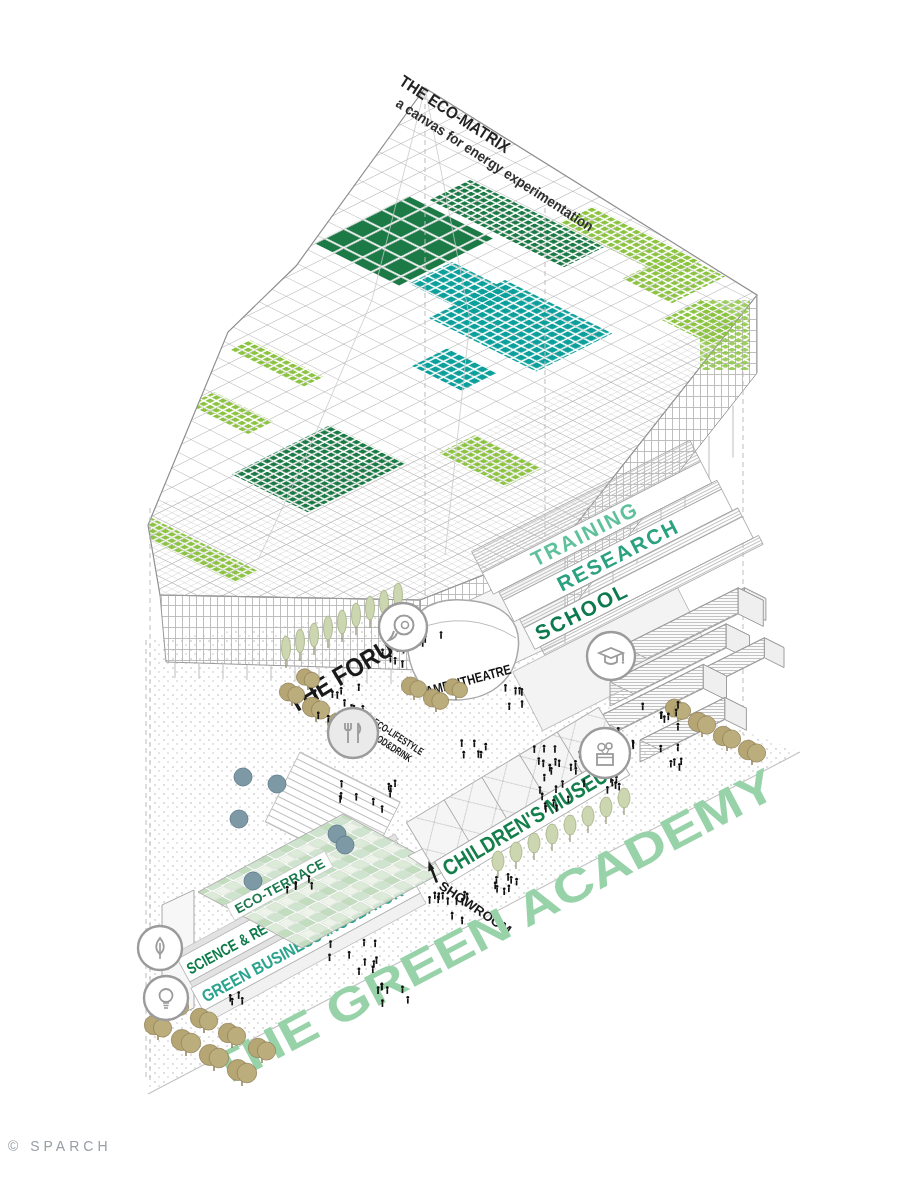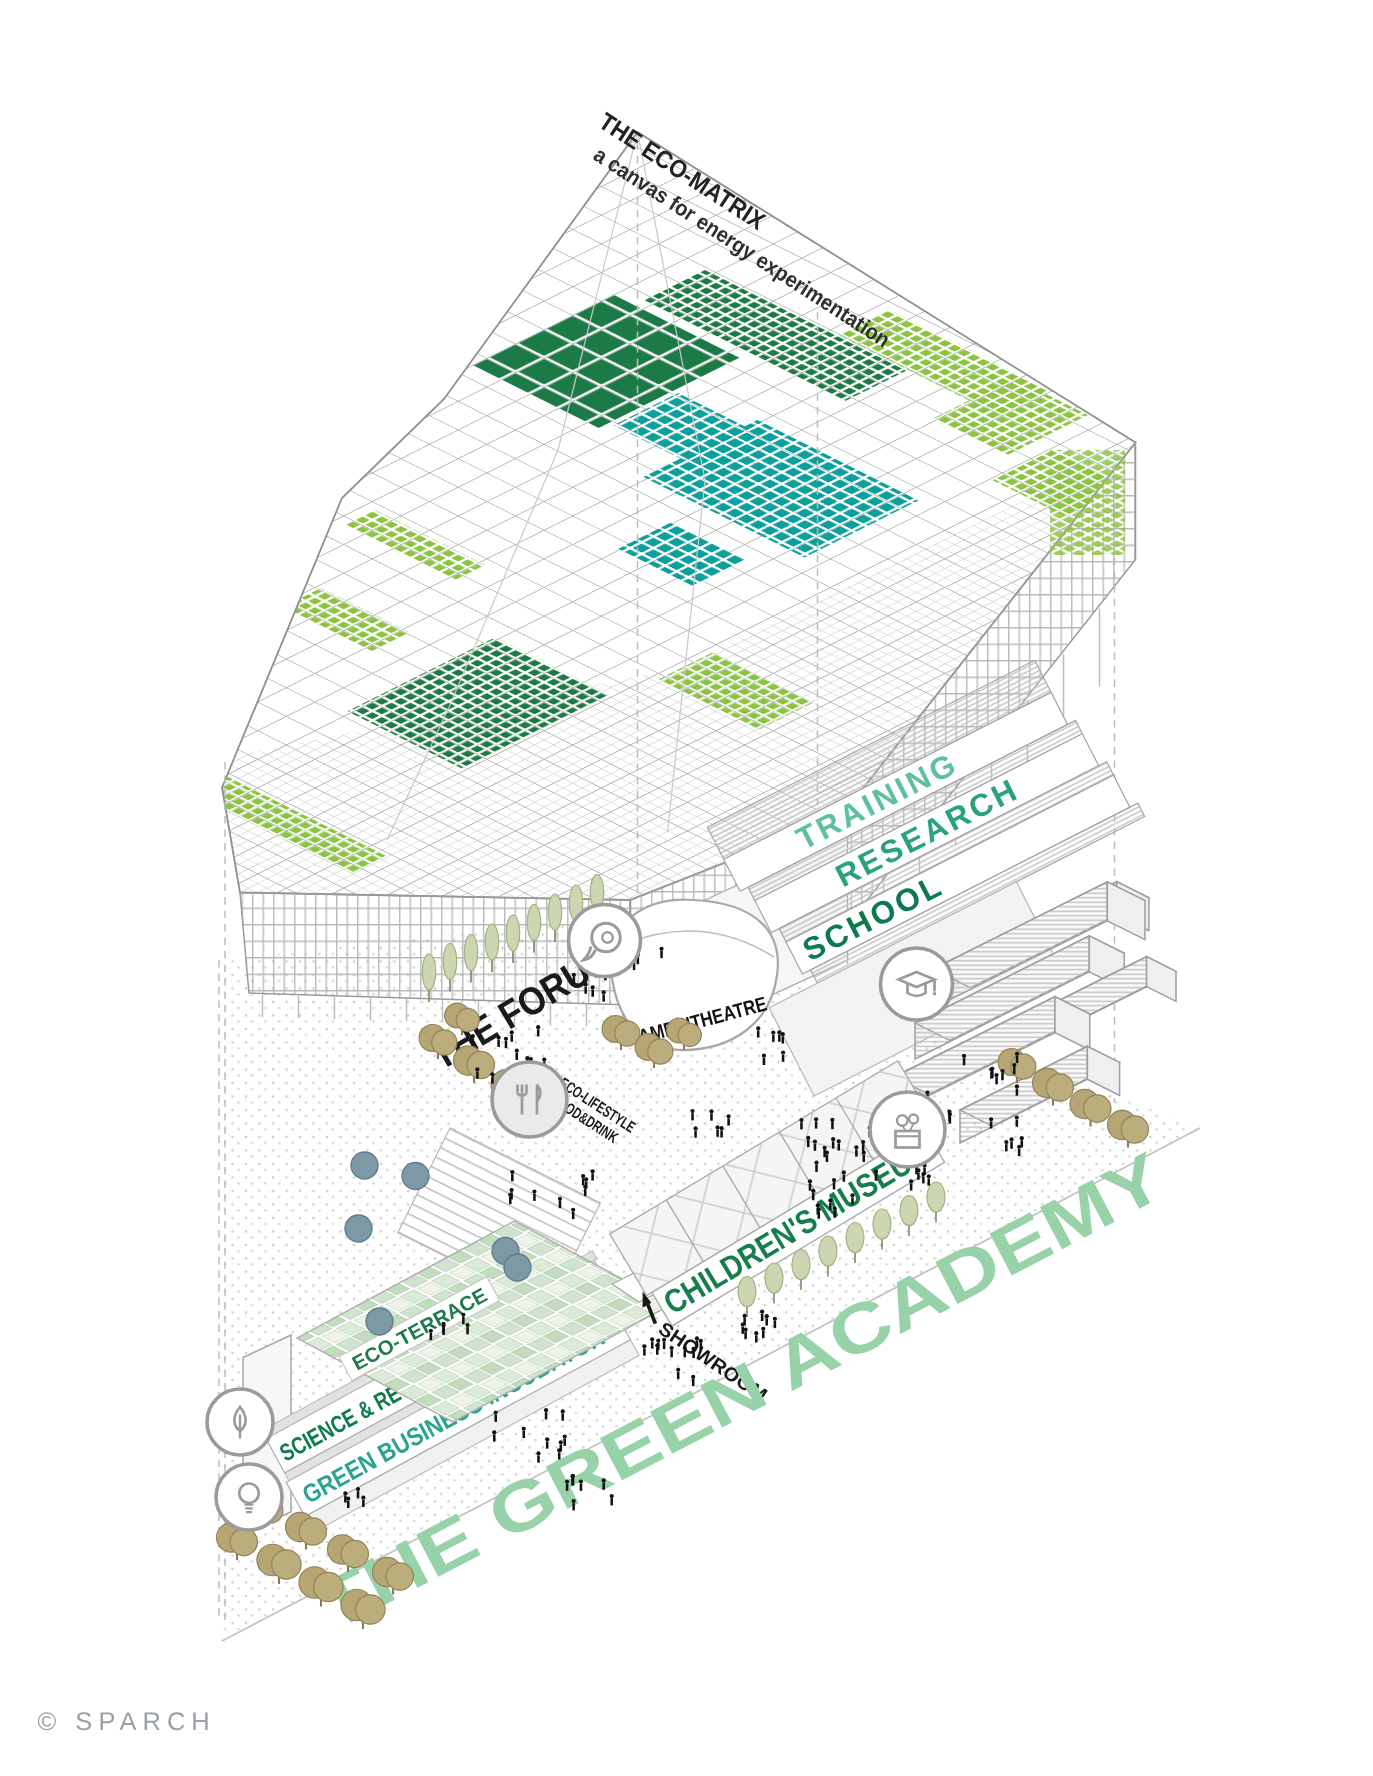--- a/index.html
+++ b/index.html
@@ -1,19 +1,19 @@
 <!DOCTYPE html>
 <html><head>
 <meta charset="utf-8">
 <style>
   html,body{margin:0;padding:0;background:#ffffff;}
   .canvas{position:relative;width:915px;height:1184px;background:#ffffff;overflow:hidden;
           font-family:"Liberation Sans",sans-serif;}
   svg text{font-family:"Liberation Sans",sans-serif;}
-  .credit{position:absolute;left:25px;top:1138px;font-size:17px;letter-spacing:4px;
+  .credit{position:absolute;left:8px;top:1138px;font-size:14px;letter-spacing:4px;
           color:#9aa0a6;font-weight:400;}
 </style>
 </head>
 <body>
 
 <div class="canvas">
 <svg width="915" height="1184" viewBox="0 0 915 1184">
 <defs>
   <pattern id="stip" width="9" height="9" patternUnits="userSpaceOnUse">
     <circle cx="2" cy="2" r="0.9" fill="#cfcfcf"></circle>

